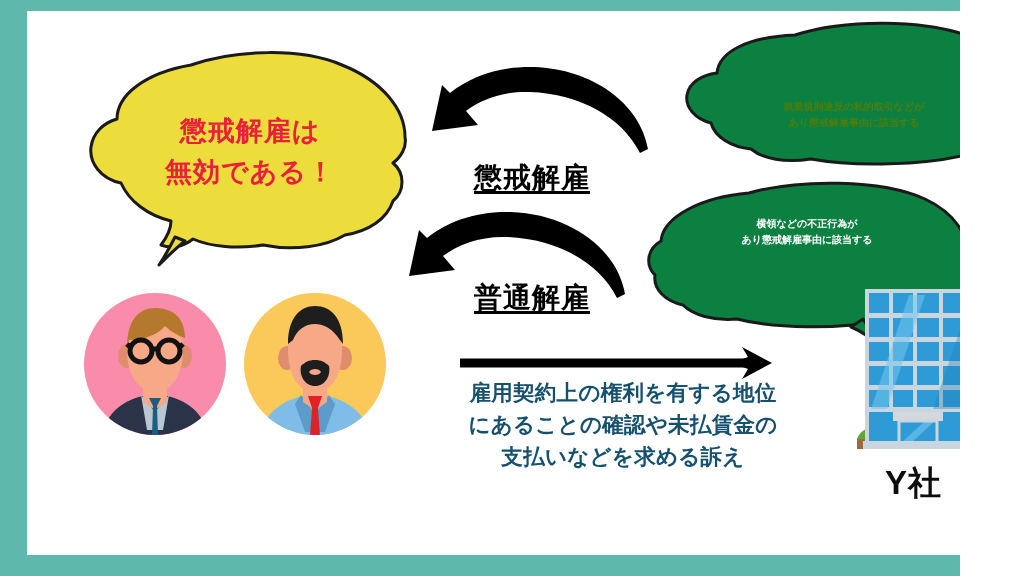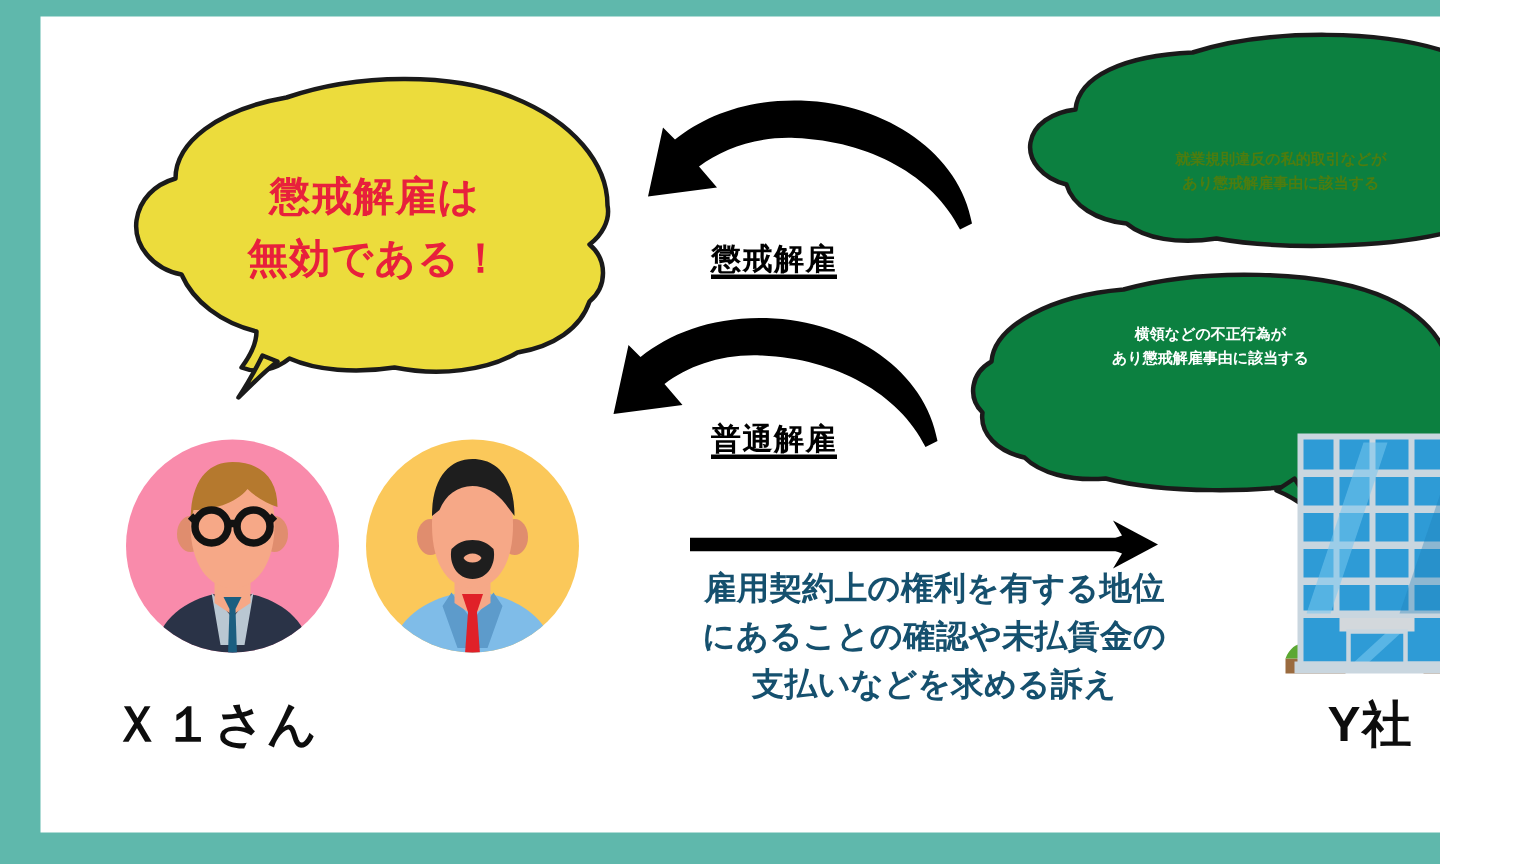--- a/index.html
+++ b/index.html
@@ -73,21 +73,21 @@
 
   
   .arrow-svg { position: absolute; }
   #curved-arrow-1 { left: 375px; top: 48px; }
   #curved-arrow-2 { left: 352px; top: 193px; }
   #straight-arrow { left: 425px; top: 332px; }
 
   
   .center-label {
     position: absolute;
-    font-size: 20px;
+    font-size: 28px;
     font-weight: bold;
     color: #000000;
     letter-spacing: 1px;
     text-decoration: underline;
     text-underline-offset: 4px;
     text-decoration-thickness: 3px;
     white-space: nowrap;
   }
   #label-disciplinary { left: 447px; top: 148px; }
   #label-ordinary     { left: 447px; top: 268px; }
@@ -210,21 +210,20 @@
                  C96,44 88,40 82,34 C74,44 58,48 46,48 Z" fill="#B5792E"></path>
         <g fill="none" stroke="#121212" stroke-width="5">
           <circle cx="58" cy="59" r="11"></circle>
           <circle cx="86" cy="59" r="11"></circle>
           <line x1="69" y1="57" x2="75" y2="57"></line>
           <line x1="44" y1="52" x2="48" y2="56"></line>
           <line x1="100" y1="52" x2="96" y2="56"></line>
         </g>
       </g>
     </svg>
-    <div id="name-x1" class="person-name">Ｘ１さん</div>
 
     <svg id="avatar-x2" class="avatar-wrap" width="144" height="144" viewBox="0 0 144 144">
       <defs>
         <clipPath id="clipX2">
             <circle cx="72" cy="72" r="71"></circle>
           </clipPath>
       </defs>
       <circle cx="72" cy="72" r="71" fill="#FBC85A"></circle>
       <g clip-path="url(#clipX2)">
         <path d="M18,144 C20,120 42,108 60,104 L84,104 C102,108 124,120 126,144 Z" fill="#7FBCE8"></path>

